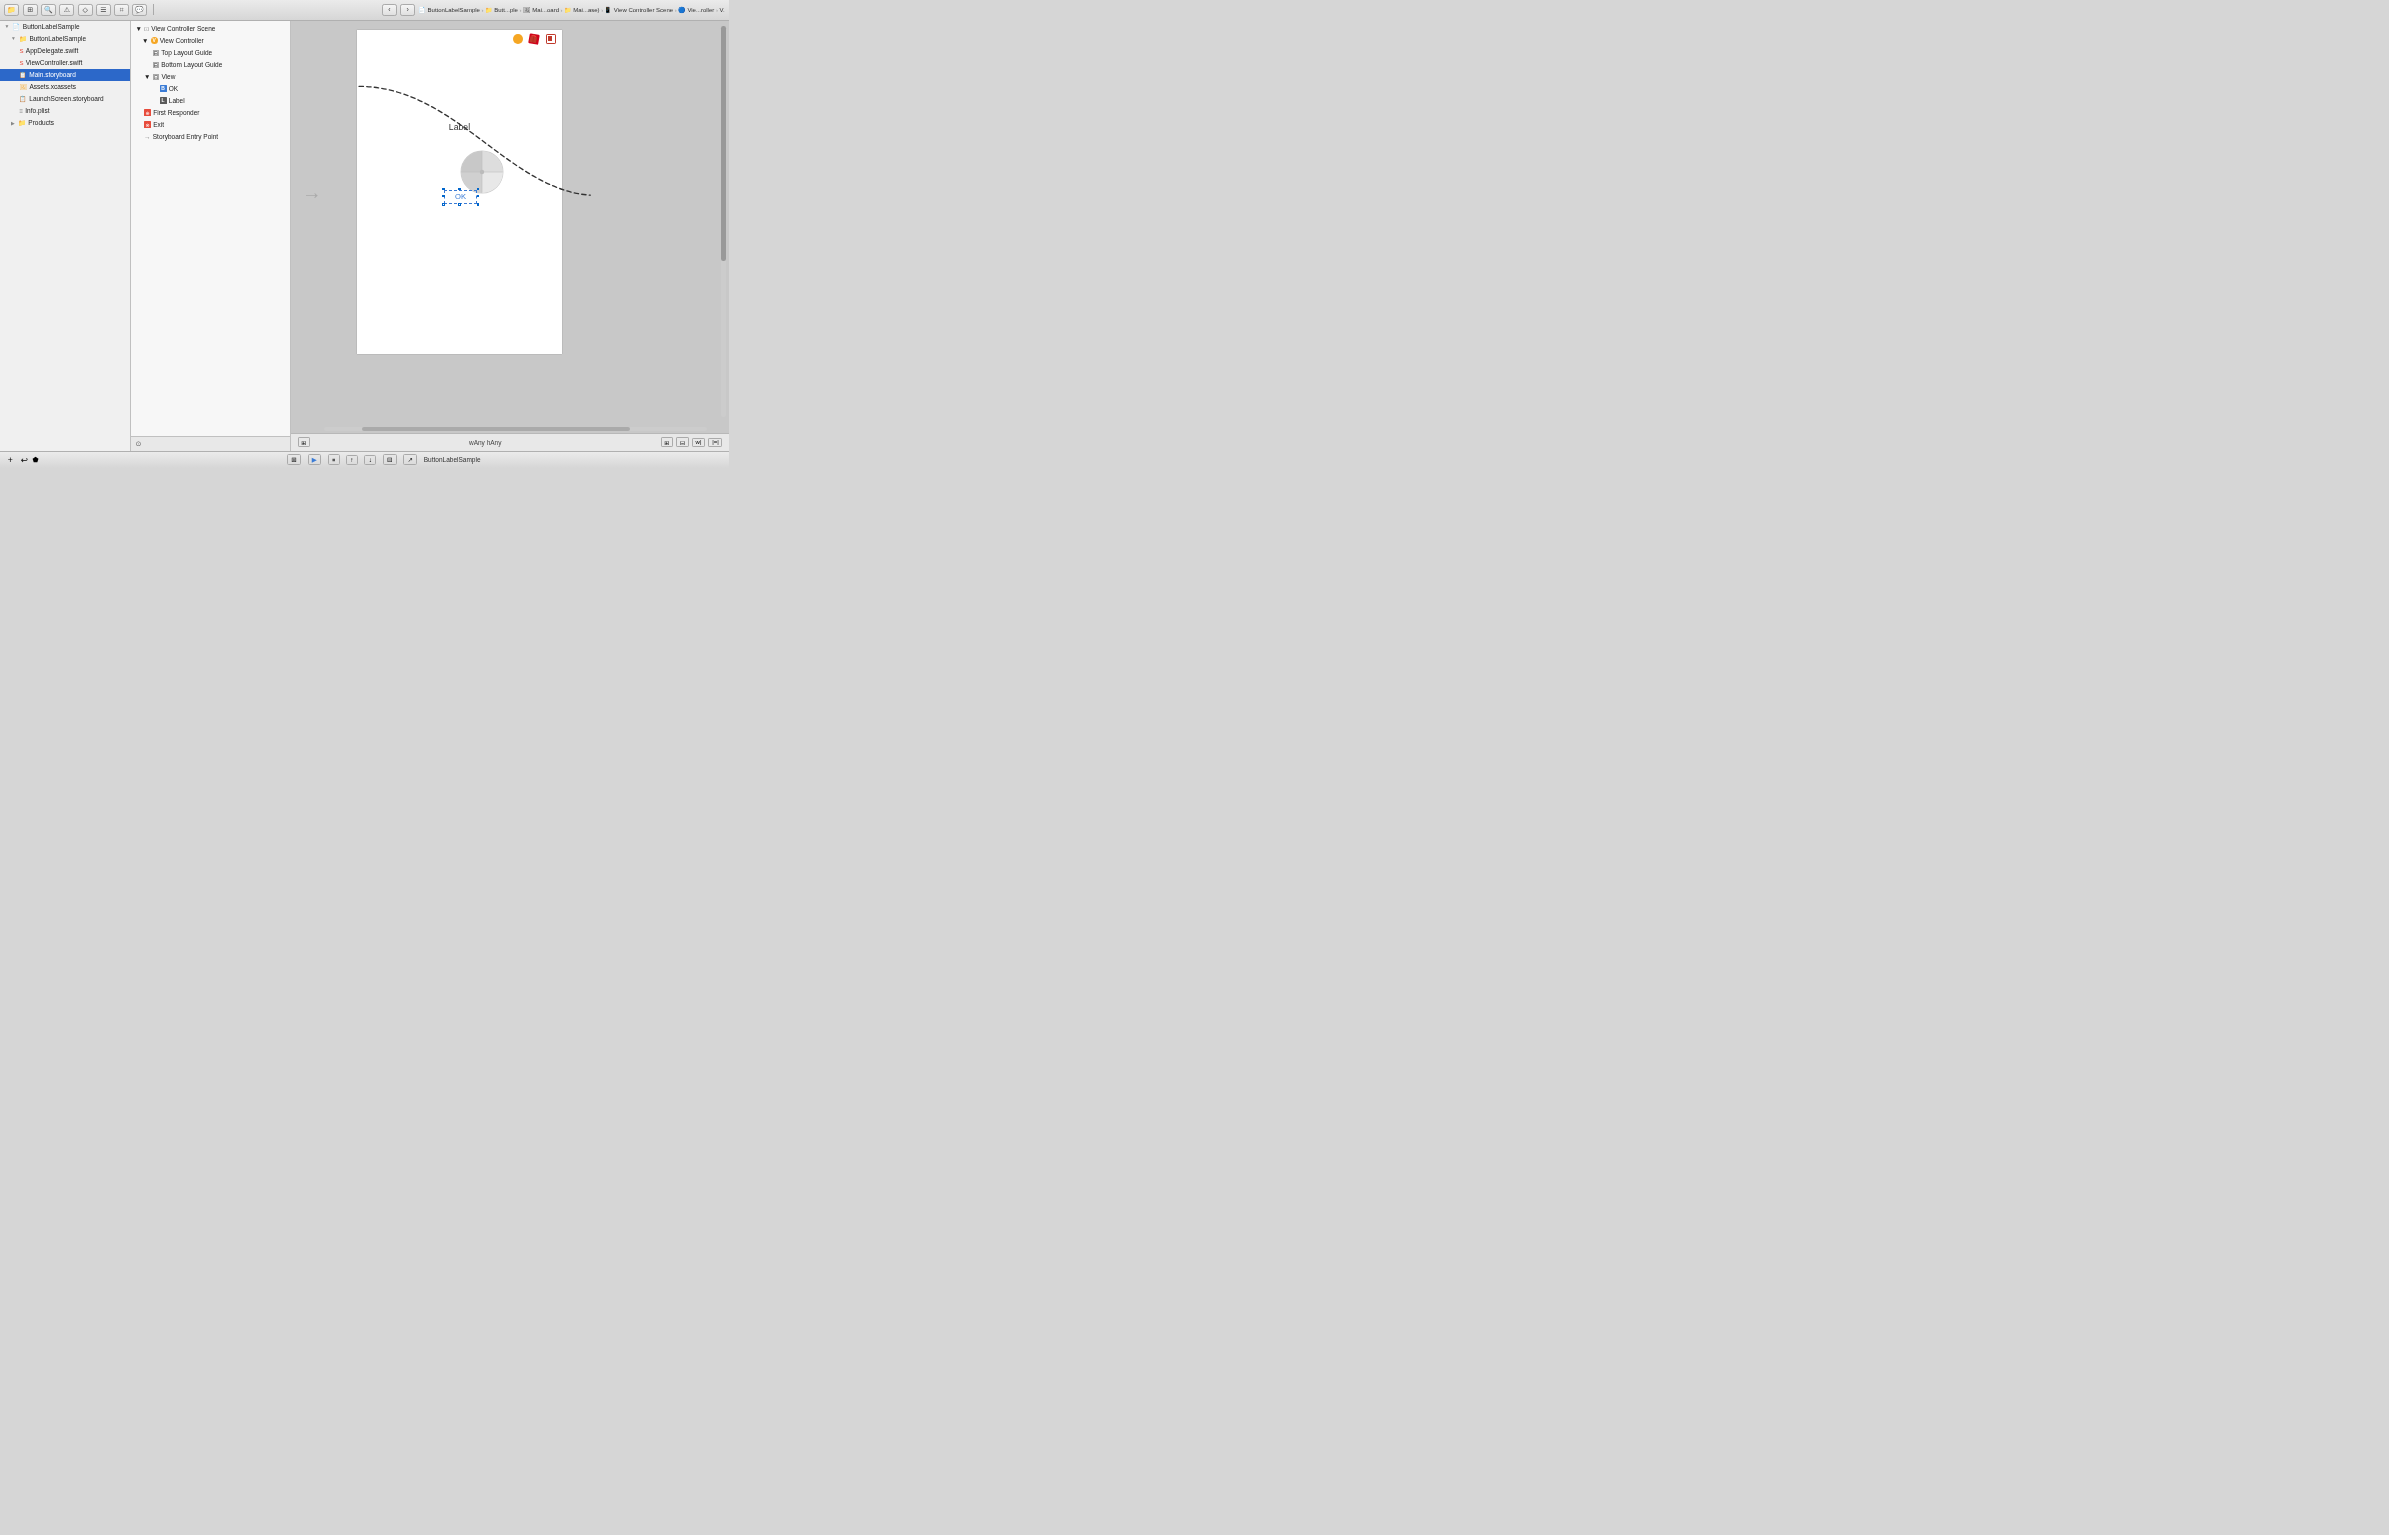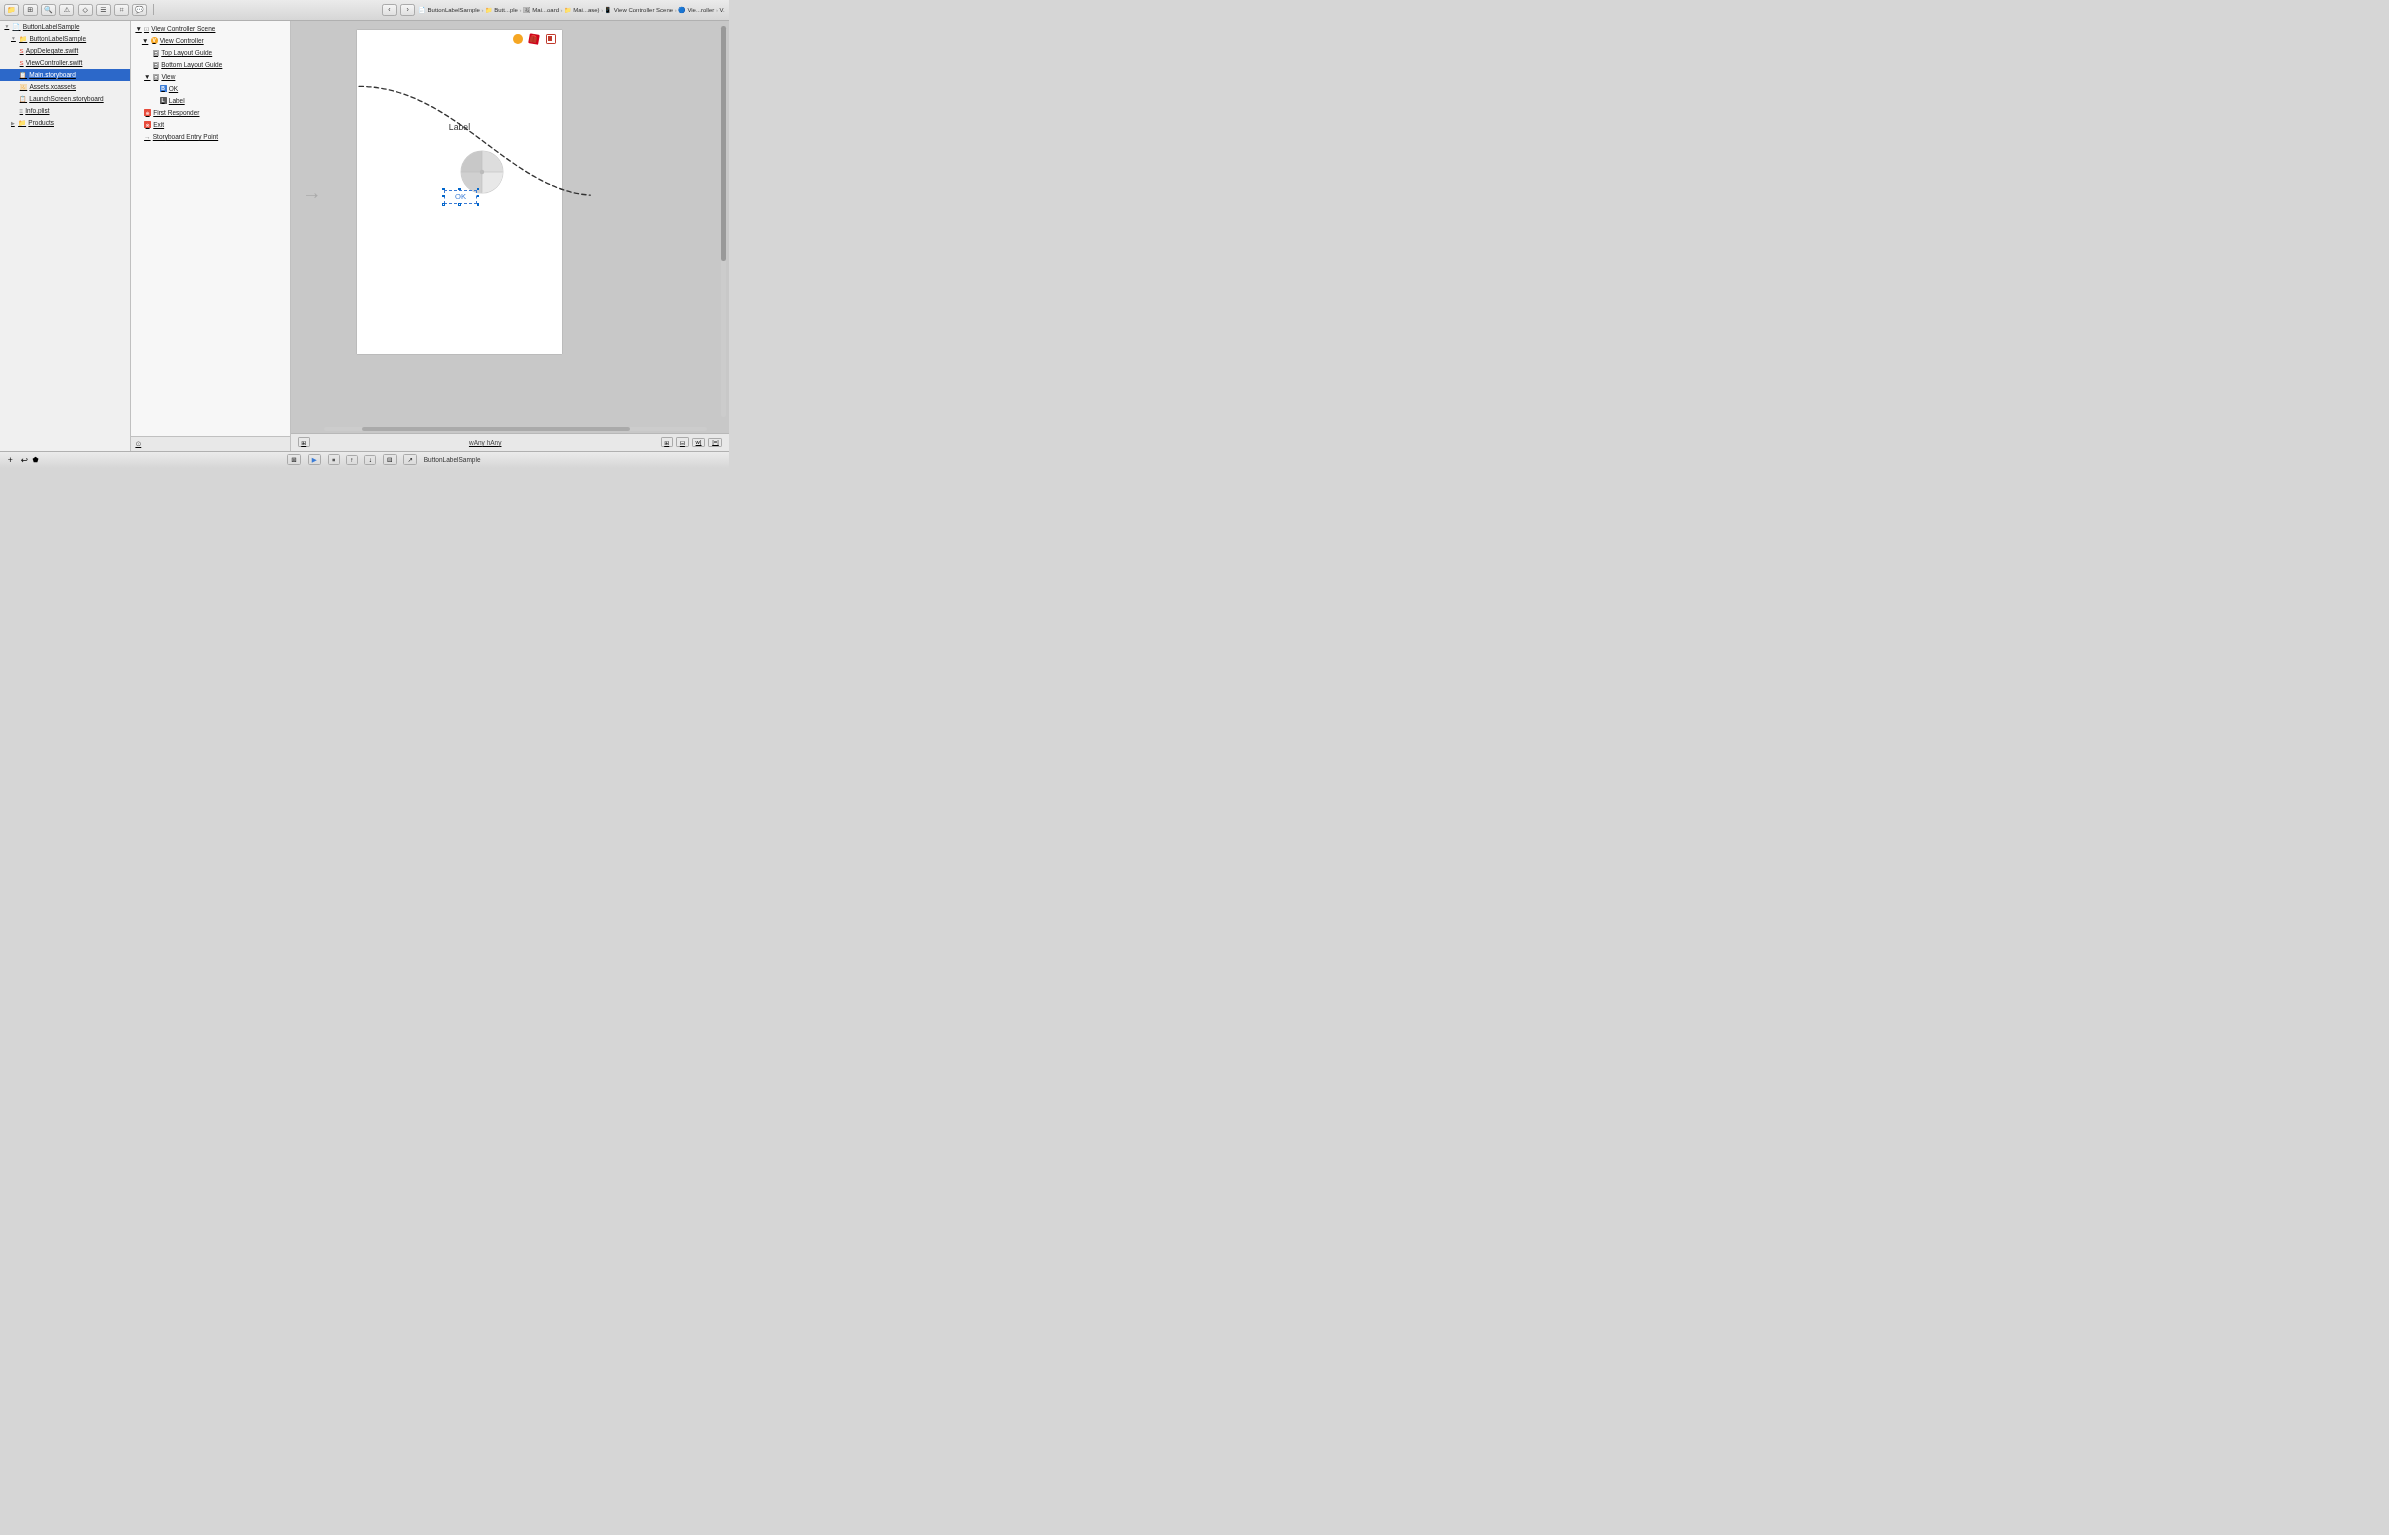--- a/index.html
+++ b/index.html
@@ -35,21 +35,20 @@
       font-size: 7px;
       color: #444;
     }
     .toolbar-sep { width: 0.5px; height: 11px; background: #aaa; margin: 0 2.2px; }
 
     
     .main-area {
       display: flex;
       flex: 1;
       overflow: hidden;
-      text-decoration: underline;
     }
 
     
     .sidebar {
       width: 131px;
       background: #f0f0f0;
       border-right: 0.5px solid #c0c0c0;
       display: flex;
       flex-direction: column;
       flex-shrink: 0;

